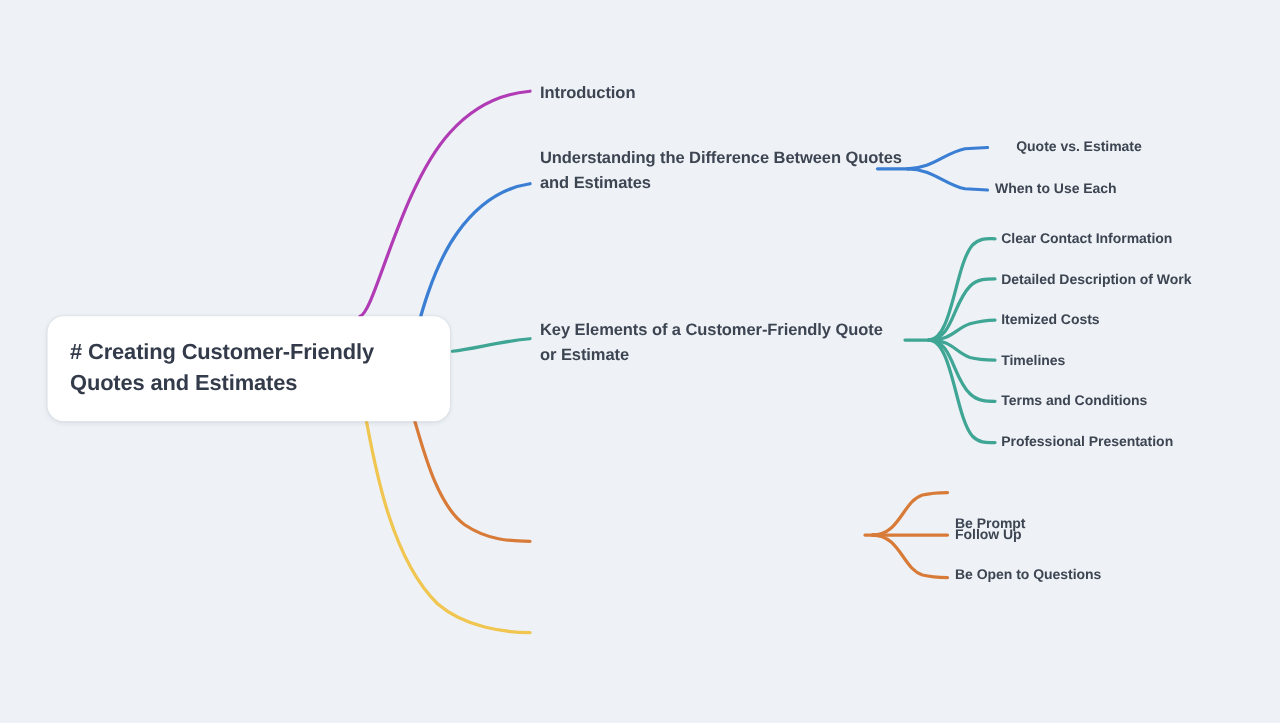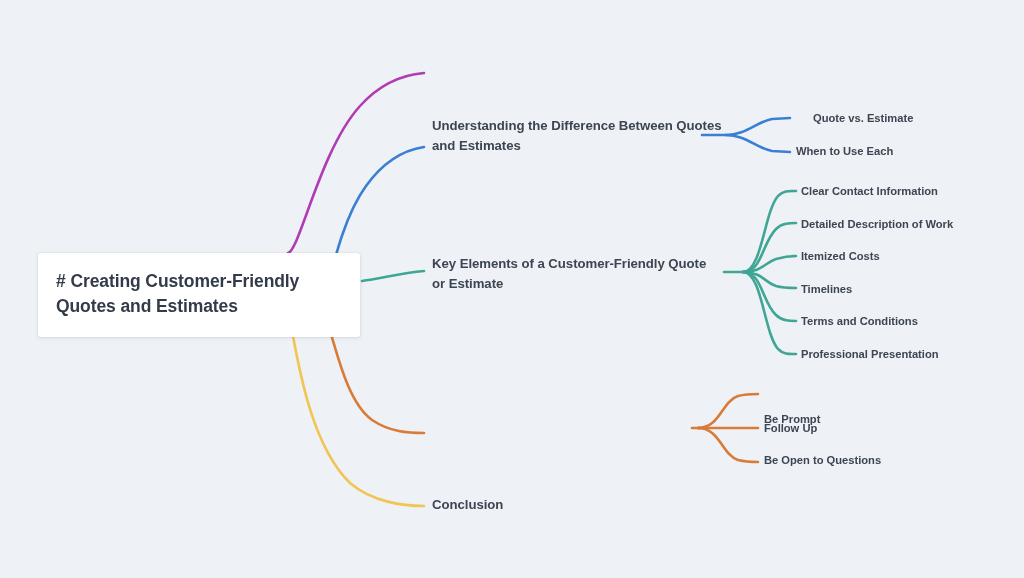--- a/index.html
+++ b/index.html
@@ -27,21 +27,21 @@
     height: 578px;
     pointer-events: none;
   }
   .root-node {
     position: absolute;
     left: 38px;
     top: 253px;
     width: 322px;
     box-sizing: border-box;
     background: #ffffff;
-    border-radius: 3px;
+    border-radius: 13px;
     padding: 16px 18px 17px 18px;
     box-shadow: 0 1px 4px rgba(40,50,70,0.10), 0 0 0 1px rgba(40,50,70,0.03);
   }
   .root-title {
     font-size: 17.5px;
     font-weight: bold;
     color: #333b4a;
     line-height: 1.45;
     letter-spacing: -0.1px;
     white-space: pre-wrap;
@@ -100,27 +100,27 @@
       <path d="M 702 135 L 726 135" stroke="#3b7fd4" stroke-width="2.6"></path>
       <path d="M 724 272 L 745 272" stroke="#3fa594" stroke-width="2.6"></path>
       <path d="M 692 428 L 700 428" stroke="#d97b38" stroke-width="2.6"></path>
     </g>
   </svg>
 
   <div class="root-node">
     <div class="root-title"># Creating Customer-Friendly Quotes and Estimates</div>
   </div>
 
+  <div class="branch-label" style="left:432px; top:64px; width:240px;">Introduction</div>
 
   <div class="branch-label" style="left:432px; top:116px; width:290px;">Understanding the Difference Between Quotes and Estimates</div>
 
   <div class="branch-label" style="left:432px; top:254px; width:290px;">Key Elements of a Customer-Friendly Quote or Estimate</div>
 
 
-  <div class="branch-label" style="left:432px; top:495px; width:200px;">Conclusion</div>
 
   <div class="leaf-label" style="left:813px; top:111px;">Quote vs. Estimate</div>
   <div class="leaf-label" style="left:796px; top:144px;">When to Use Each</div>
 
   <div class="leaf-label" style="left:801px; top:184px;">Clear Contact Information</div>
   <div class="leaf-label" style="left:801px; top:217px;">Detailed Description of Work</div>
   <div class="leaf-label" style="left:801px; top:249px;">Itemized Costs</div>
   <div class="leaf-label" style="left:801px; top:282px;">Timelines</div>
   <div class="leaf-label" style="left:801px; top:314px;">Terms and Conditions</div>
   <div class="leaf-label" style="left:801px; top:347px;">Professional Presentation</div>

